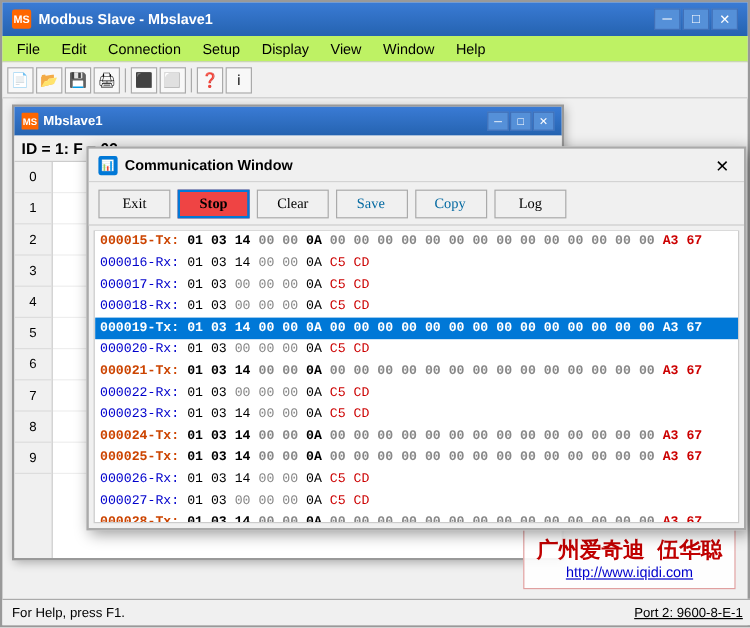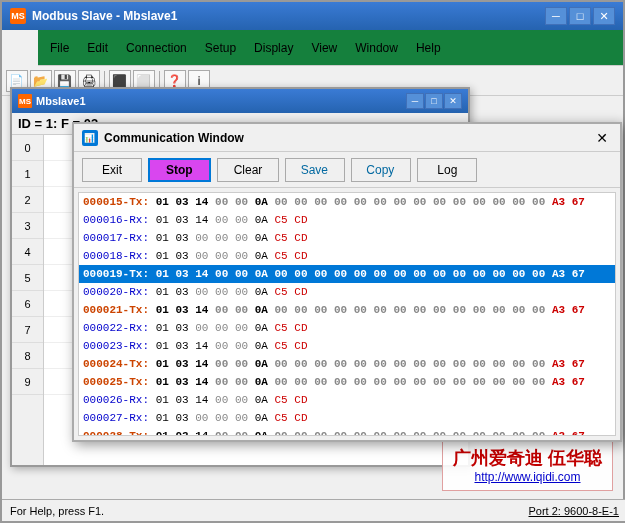--- a/index.html
+++ b/index.html
@@ -66,28 +66,27 @@
       color: white;
       font-size: 11px;
       cursor: pointer;
       display: flex;
       align-items: center;
       justify-content: center;
     }
 
     
     .menu-bar {
-      background: #15803d;
+      background: #bef264;
       border-bottom: 1px solid #ccc;
       padding: 2px 4px;
       display: flex;
       gap: 2px;
-      height: 36px;
-      align-items: center;
-      margin-left: 36px;
+      height: 22px;
+      align-items: center;
     }
 
     .menu-item {
       padding: 2px 8px;
       cursor: pointer;
       font-size: 12px;
       color: #000;
     }
 
     
@@ -314,23 +313,24 @@
       padding: 3px 16px;
       border: 1px solid #aaa;
       background: #f0f0f0;
       cursor: pointer;
       font-size: 12px;
       height: 24px;
       display: flex;
       align-items: center;
       min-width: 60px;
       justify-content: center;
+      font-family: Liberation Serif, serif;
     }
     .dlg-btn.active {
-      background: #d946ef;
+      background: #ef4444;
       border: 2px solid #0078d7;
       font-weight: bold;
     }
     .dlg-btn.disabled {
       color: #0369a1;
       cursor: default;
       padding-left: 14px;
     }
 
     
@@ -402,21 +402,21 @@
       background: rgba(255,255,255,0.9);
       border: 1px solid #e0a0a0;
       padding: 6px 10px;
       text-align: center;
     }
 
     .watermark-line1 {
       font-size: 18px;
       font-weight: bold;
       color: #c00000;
-      font-family: Liberation Sans, sans-serif;
+      font-family: Liberation Mono, monospace;
     }
 
     .watermark-line2 {
       font-size: 12px;
       color: #0000cc;
       text-decoration: underline;
     }
 
     
     .traffic-log::-webkit-scrollbar { width: 14px; }

